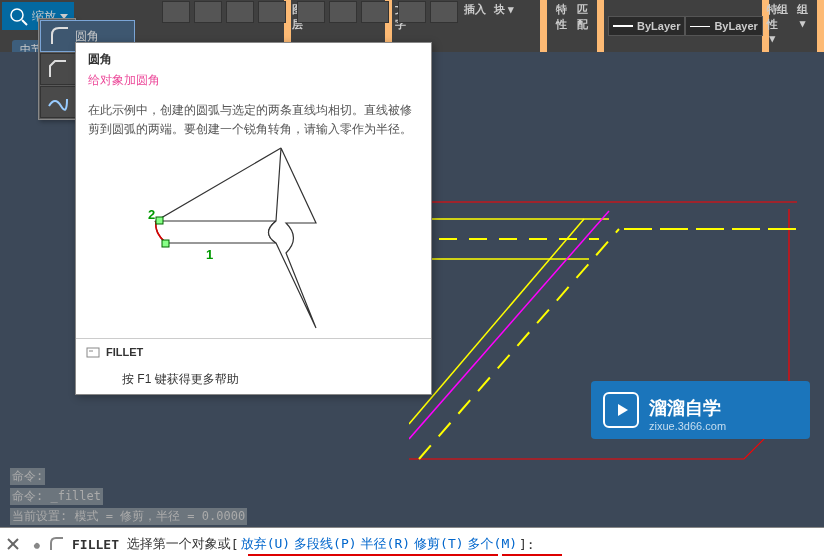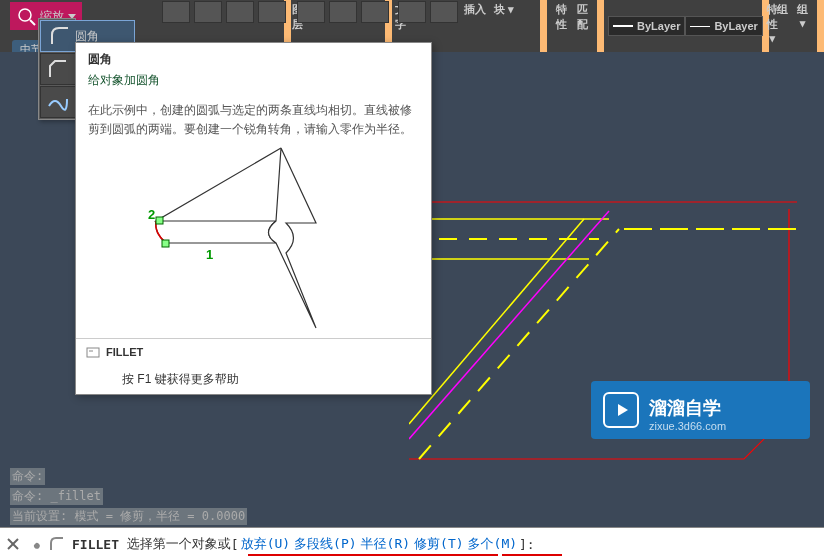--- a/index.html
+++ b/index.html
@@ -1,33 +1,33 @@
 <!DOCTYPE html>
 <html><head>
   <meta charset="utf-8">
   <style>
     body { margin: 0; padding: 0; background: #3C4858; font-family: Arial, "Microsoft YaHei", sans-serif; overflow: hidden; width: 824px; height: 560px; position: relative; }
     .ribbon { position: absolute; top: 0; left: 0; right: 0; height: 52px; background: #404040; display: flex; }
     .ribbon-section { display: flex; flex-direction: row; border-right: 7px solid #fdba74; padding: 0 4px; font-weight: bold; }
     .ribbon-top { display: flex; gap: 4px; align-items: center; height: 20px; padding: 2px; }
     .ribbon-label { color: #ccc; font-size: 11px; text-align: center; padding: 2px 4px; }
     .ribbon-btn { width: 26px; height: 20px; background: #555; border: 1px solid #333; }
-    .zoom-panel { position: absolute; left: 10px; top: 2px; background: #be185d; padding: 2px 4px; }
+    .zoom-panel { position: absolute; left: 2px; top: 2px; background: #0369a1; padding: 2px 4px; }
     .zoom-btn { display: flex; align-items: center; gap: 2px; color: #ccc; font-size: 12px; cursor: pointer; padding: 2px; }
     .zoom-icon { width: 22px; height: 20px; }
     .arrow-down { width: 0; height: 0; border-left: 4px solid transparent; border-right: 4px solid transparent; border-top: 5px solid #ccc; display: inline-block; margin-left: 2px; }
     .middle-tab { position: absolute; left: 12px; top: 40px; background: #3d5e7c; color: #ccc; font-size: 11px; padding: 2px 8px; border-radius: 3px; }
     .tool-sidebar { position: absolute; left: 38px; top: 18px; width: 36px; background: #5a5a5a; border: 1px solid #888; box-shadow: 2px 2px 4px rgba(0,0,0,0.3); }
     .tool-item { width: 34px; height: 30px; background: #4a4a4a; border: 1px solid #333; margin: 1px; display: flex; align-items: center; justify-content: center; position: relative; }
     .tool-item.selected { background: #3e5770; border: 1px solid #7ba5d6; }
     .tool-item.label-item { background: #3e5770; width: auto; padding: 0 8px; color: #ccc; font-size: 12px; justify-content: flex-start; }
     .tool-icon-shape { width: 22px; height: 22px; }
     .tooltip { position: absolute; left: 75px; top: 42px; width: 355px; background: #fff; border: 1px solid #888; box-shadow: 2px 2px 8px rgba(0,0,0,0.3); z-index: 100; }
     .tooltip-header { font-size: 12px; font-weight: bold; color: #333; padding: 8px 12px 4px 12px; }
-    .tooltip-sub { font-size: 12px; color: #14532d; padding: 0 12px 8px 12px; }
+    .tooltip-sub { font-size: 12px; color: #ec4899; padding: 0 12px 8px 12px; }
     .tooltip-body { font-size: 12px; color: #555; padding: 4px 12px; line-height: 1.6; }
     .tooltip-diagram { background: #fff; height: 195px; position: relative; }
     .tooltip-footer { border-top: 1px solid #ccc; padding: 6px 10px; font-size: 11px; color: #333; display: flex; align-items: center; gap: 6px; }
     .tooltip-help { padding: 6px 10px; font-size: 12px; color: #333; margin-left: 36px; }
     .canvas-area { position: absolute; left: 0; top: 52px; right: 0; bottom: 75px; background: #3C4858; }
     .drawing { position: absolute; left: 409px; top: 147px; width: 388px; height: 270px; }
     .yellow-line { stroke: #ffff00; stroke-width: 1.5; fill: none; }
     .red-line { stroke: #ff0000; stroke-width: 1.2; fill: none; }
     .magenta-line { stroke: #ff00ff; stroke-width: 1.5; fill: none; }
     .dashed { stroke-dasharray: 18,12; stroke-width:2; }

